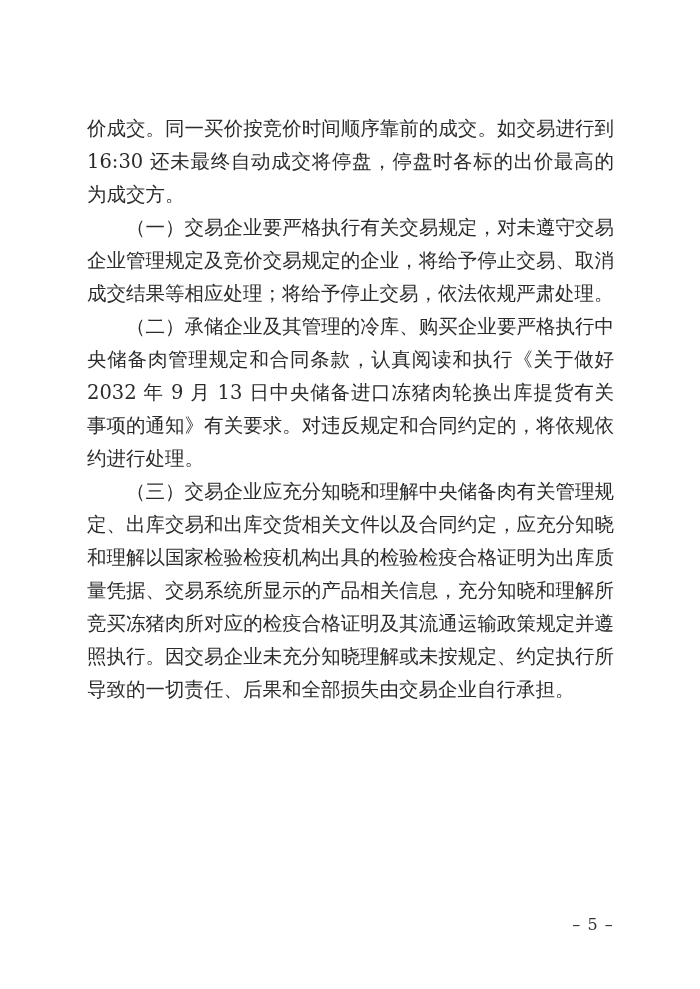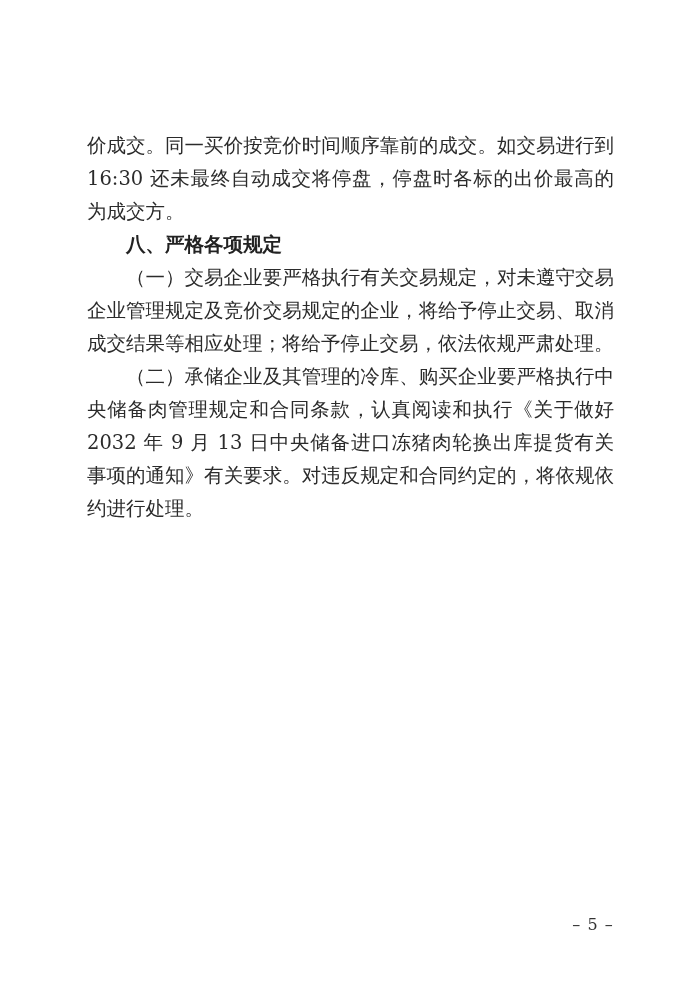--- a/index.html
+++ b/index.html
@@ -10,21 +10,21 @@
   .page {
     position: relative;
     width: 700px;
     height: 989px;
     background: #ffffff;
     overflow: hidden;
   }
   .content {
     position: absolute;
     left: 87px;
-    top: 129px;
+    top: 112px;
     width: 527px;
     font-family: "DejaVu Serif", "Liberation Serif", serif;
     font-size: 19.5px;
     line-height: 33px;
     color: #2b2b2b;
     text-align: justify;
     text-justify: inter-ideograph;
   }
   p.para {
     margin: 0;
@@ -51,18 +51,18 @@
     color: #333333;
     white-space: nowrap;
   }
 </style>
 </head>
 <body>
 
 <div class="page">
   <div class="content">
     <p class="para no-indent">价成交。同一买价按竞价时间顺序靠前的成交。如交易进行到 16:30 还未最终自动成交将停盘，停盘时各标的出价最高的为成交方。</p>
-    <p class="para heading">八、严格各项规定</p>
     <p class="para">（一）交易企业要严格执行有关交易规定，对未遵守交易企业管理规定及竞价交易规定的企业，将给予停止交易、取消成交结果等相应处理；将给予停止交易，依法依规严肃处理。</p>
     <p class="para">（二）承储企业及其管理的冷库、购买企业要严格执行中央储备肉管理规定和合同条款，认真阅读和执行《关于做好 2032 年 9 月 13 日中央储备进口冻猪肉轮换出库提货有关事项的通知》有关要求。对违反规定和合同约定的，将依规依约进行处理。</p>
+    <p class="para">（三）交易企业应充分知晓和理解中央储备肉有关管理规定、出库交易和出库交货相关文件以及合同约定，应充分知晓和理解以国家检验检疫机构出具的检验检疫合格证明为出库质量凭据、交易系统所显示的产品相关信息，充分知晓和理解所竞买冻猪肉所对应的检疫合格证明及其流通运输政策规定并遵照执行。因交易企业未充分知晓理解或未按规定、约定执行所导致的一切责任、后果和全部损失由交易企业自行承担。</p>
   </div>
   <div class="page-number">– 5 –</div>
 </div>
 
 </body></html>

